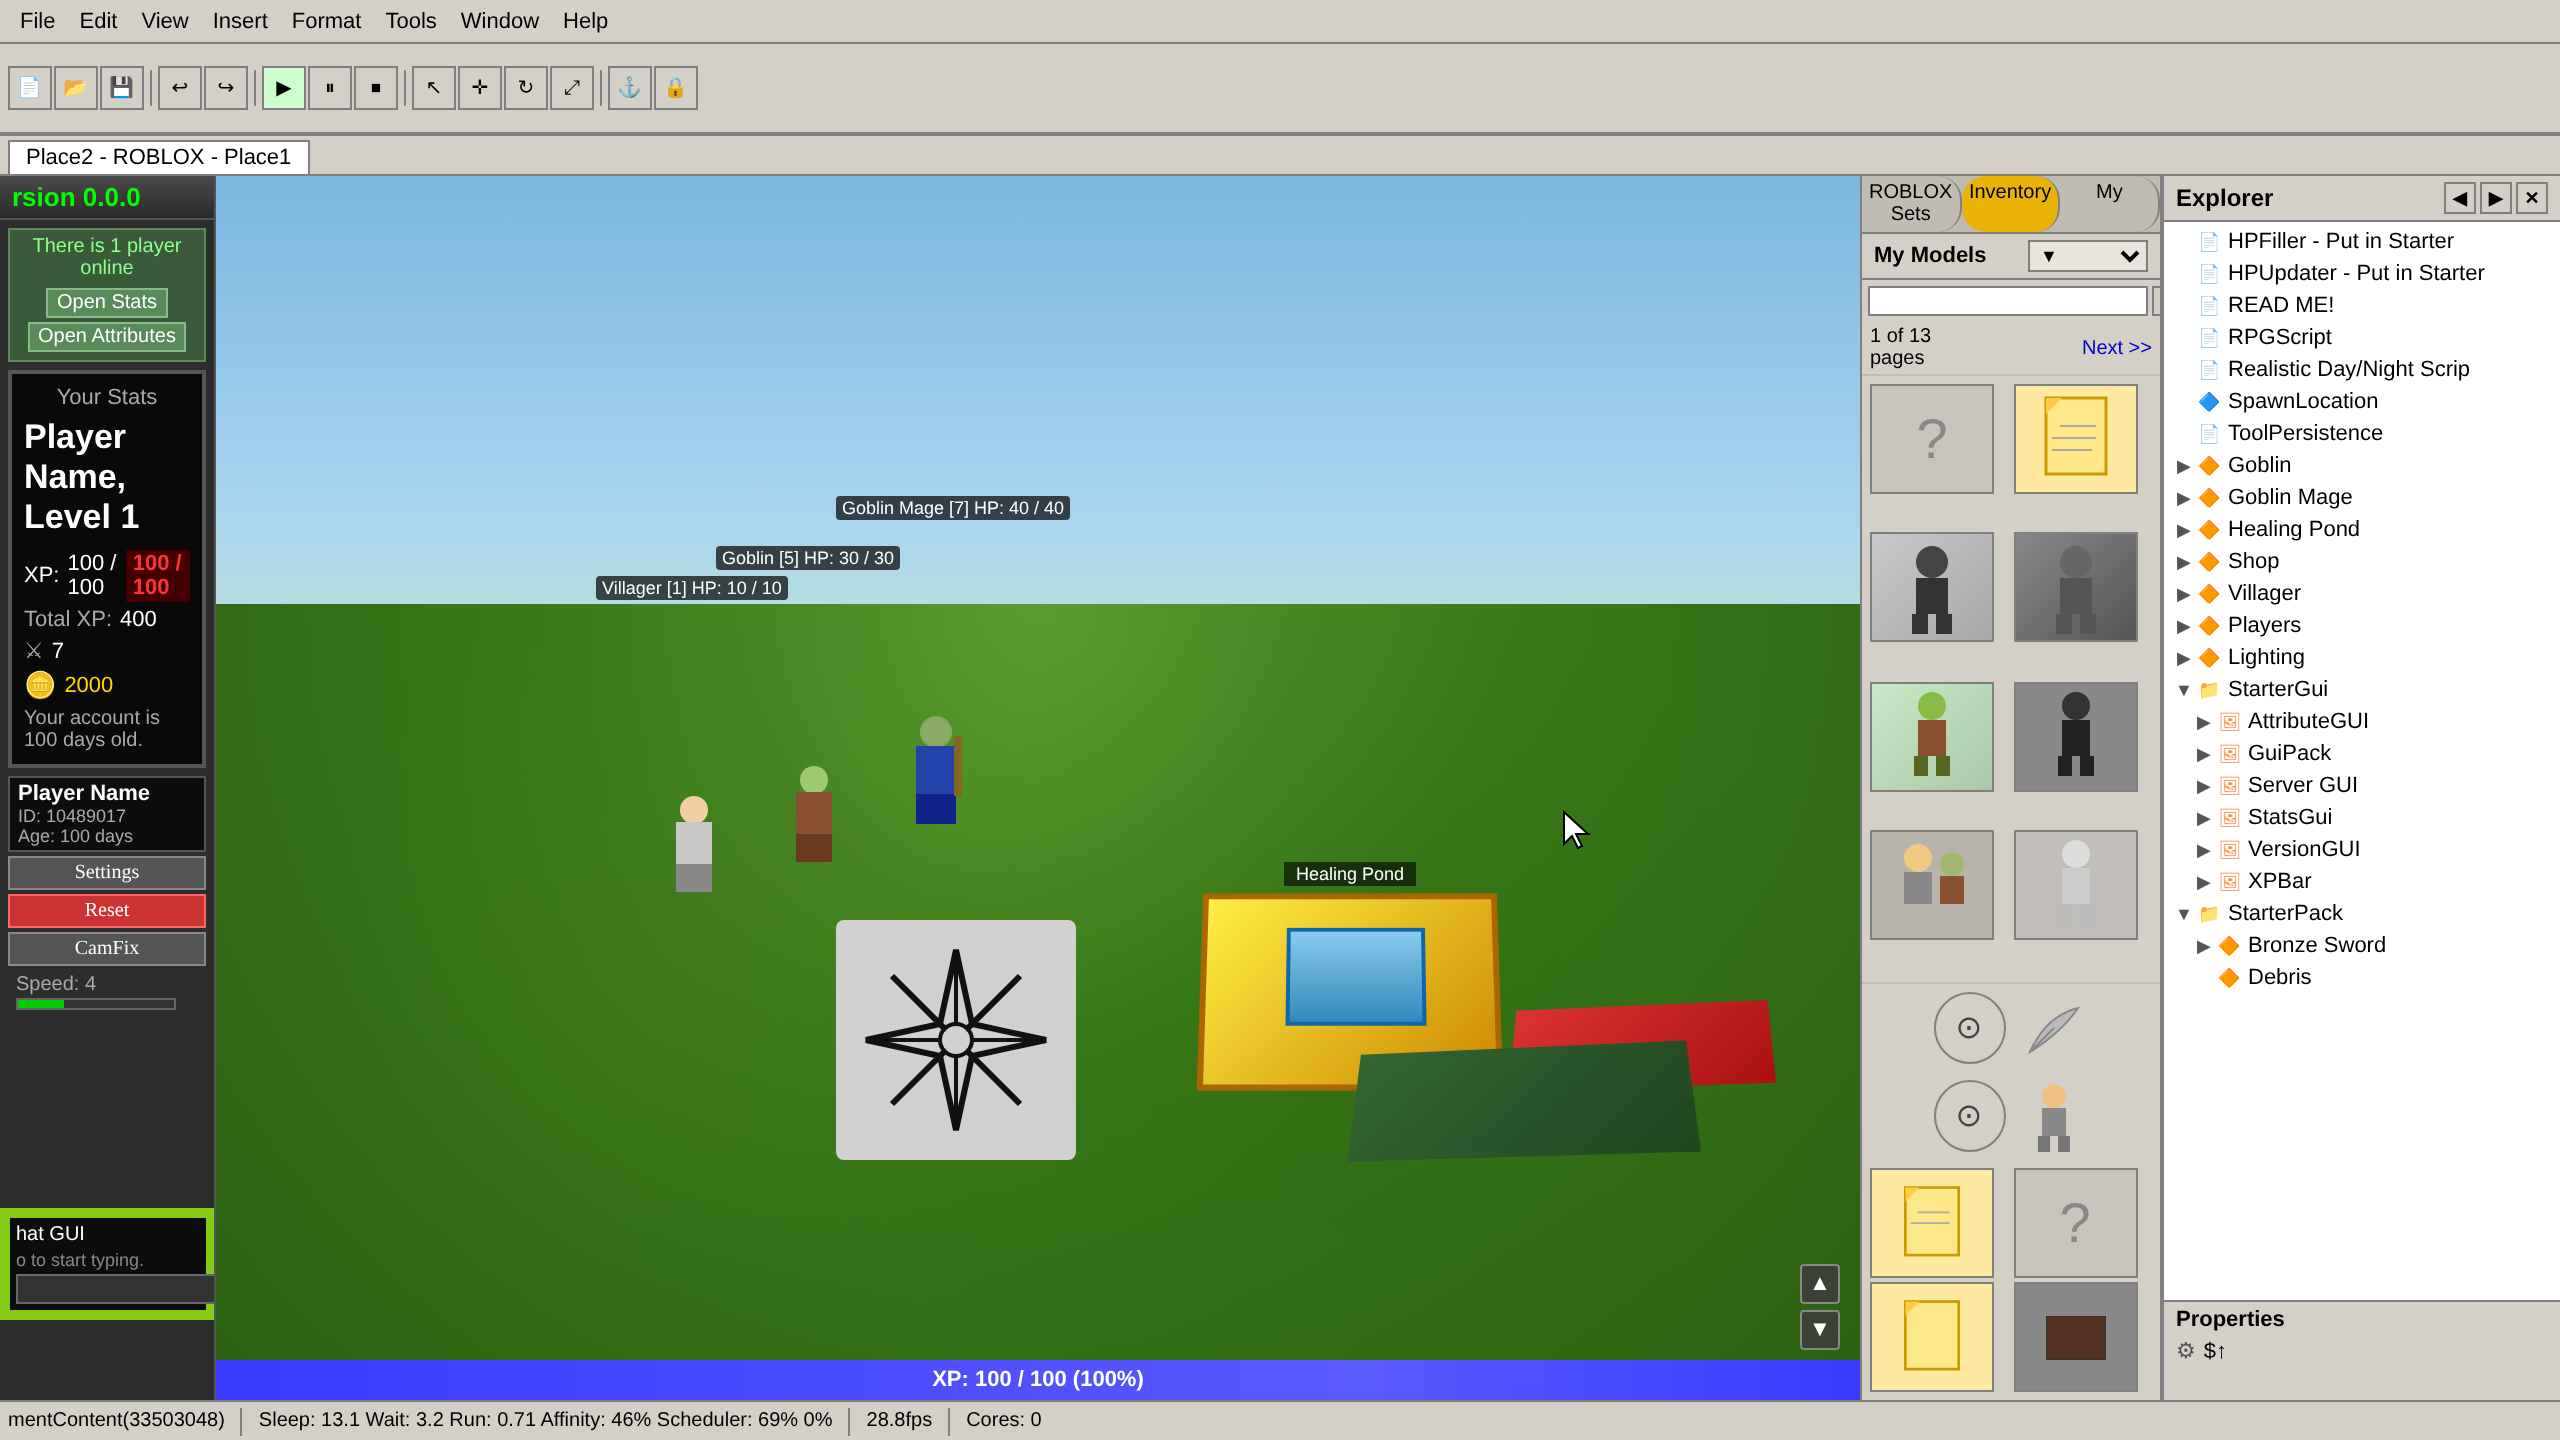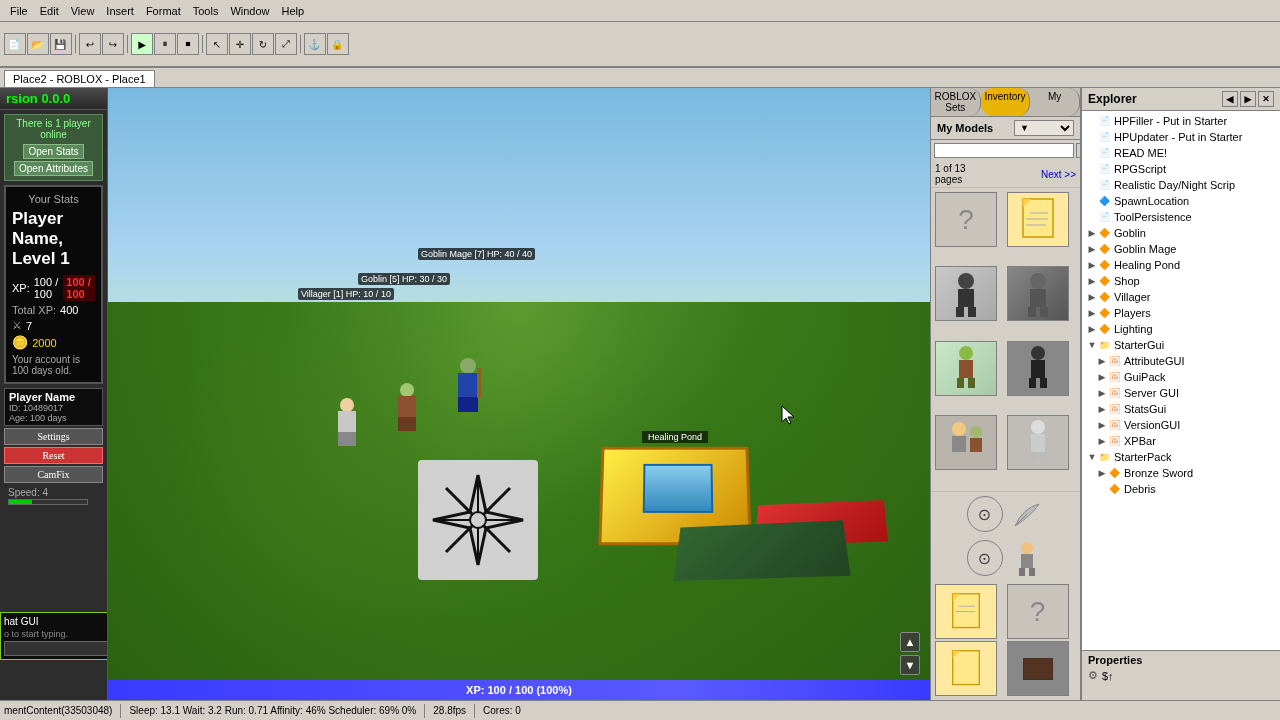--- a/index.html
+++ b/index.html
@@ -162,21 +162,21 @@
     .speed-bar { width: 80px; height: 6px; background: #333; border: 1px solid #666; margin: 1px 0; }
     .speed-fill { height: 100%; background: #00cc00; width: 30%; }
 
     
     #chat-panel {
       position: absolute;
       bottom: 40px;
       left: 0;
       width: 108px;
       background: rgba(0,0,0,0.7);
-      border: 1px solid #84cc16;
+      border: 5px solid #84cc16;
       padding: 3px;
     }
     #chat-label { color: #fff; font-size: 10px; margin-bottom: 2px; }
     #chat-hint { color: #888; font-size: 9px; }
     #chat-input-row { display: flex; margin-top: 2px; }
     #chat-input { flex: 1; background: #333; border: 1px solid #666; color: #fff; font-size: 10px; padding: 1px 2px; }
 
     
     #player-name-label {
       background: rgba(0,0,0,0.7);

